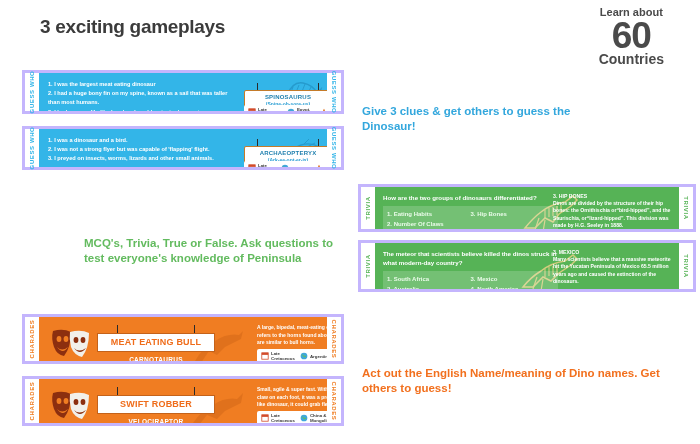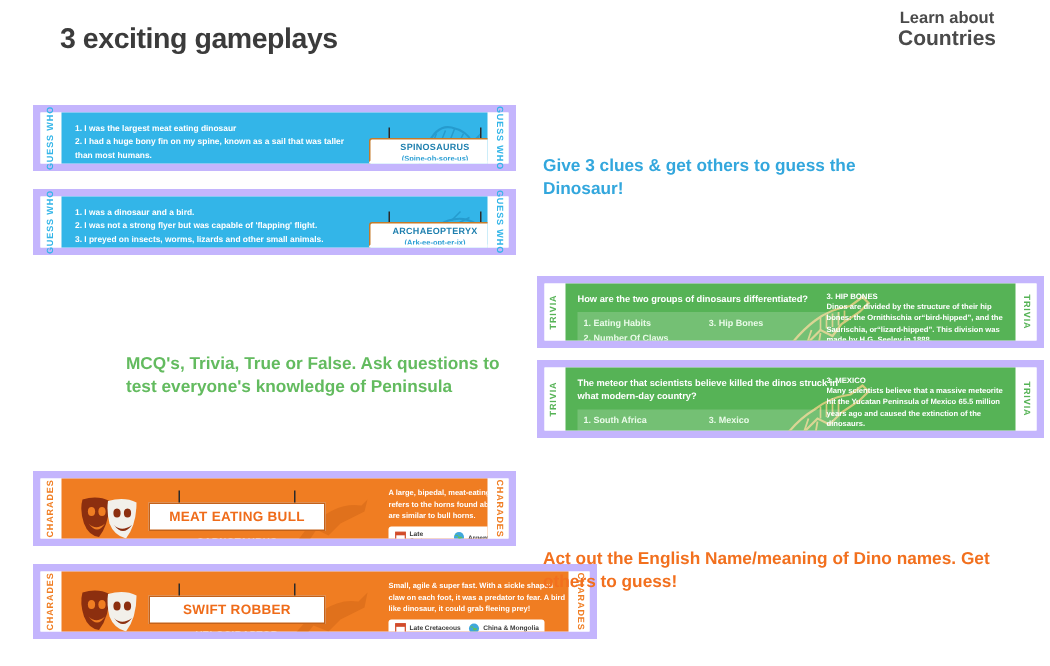--- a/index.html
+++ b/index.html
@@ -17,21 +17,21 @@
     letter-spacing:-.3px;
   }
   .learn-box{position:absolute;right:36px;top:6px;text-align:center;color:#4a4a4a;}
   .learn-top{font-size:11px;font-weight:bold;line-height:13px;}
   .learn-num{font-size:37px;font-weight:bold;line-height:34px;letter-spacing:-1px;color:#4a4a4a;}
   .learn-bot{font-size:14px;font-weight:bold;line-height:13px;}
 
   
   .card{
     position:absolute;background:#fff;
-    border:5px solid #c4b5fd;
+    border:3px solid #c4b5fd;
     box-sizing:border-box;display:flex;align-items:stretch;
   }
   .vtab{
     width:14px;flex:0 0 14px;display:flex;align-items:center;justify-content:center;
     background:#fff;
   }
   .vtab span{
     font-size:6px;font-weight:bold;letter-spacing:.6px;white-space:nowrap;
   }
   .vtab.left span{transform:rotate(-90deg);}
@@ -114,20 +114,21 @@
 </style>
 </head>
 <body>
 
 <div class="page">
 
   <div class="page-title">3 exciting gameplays</div>
 
   <div class="learn-box">
     <div class="learn-top">Learn about</div>
+    <div class="learn-num">60</div>
     <div class="learn-bot">Countries</div>
   </div>
 
   <div class="card blue" style="left:22px;top:70px;width:322px;height:44px;">
     <div class="vtab left">
       <span>GUESS WHO</span>
     </div>
     <div class="card-body">
       <svg class="dino-art" style="right:2px;top:2px;width:52px;height:40px;" viewBox="0 0 52 40">
         <path d="M8 34 L14 20 Q20 6 30 8 Q40 10 44 18 L48 14 L46 22 L40 24 L34 30 L28 26 L20 32 Z" fill="none" stroke="#1b86b8" stroke-width="1.4"></path>
@@ -336,21 +337,21 @@
           <div class="bt">Argentina</div>
         </div>
 
       </div>
     </div>
     <div class="vtab right">
       <span>CHARADES</span>
     </div>
   </div>
 
-  <div class="card orange" style="left:22px;top:376px;width:376px;height:50px;">
+  <div class="card orange" style="left:22px;top:376px;width:322px;height:50px;">
     <div class="vtab left">
       <span>CHARADES</span>
     </div>
     <div class="card-body">
       <svg class="dino-art" style="left:150px;top:4px;width:60px;height:44px;opacity:.35;" viewBox="0 0 60 44">
         <path d="M4 40 Q12 28 24 22 Q36 14 48 16 L54 10 L52 20 Q44 24 36 28 L28 36 L18 32 L10 42Z" fill="#c45d12"></path>
       </svg>
       <svg class="masks" viewBox="0 0 44 34">
         <path d="M4 4 Q14 1 22 5 Q22 20 15 29 Q8 28 5 20 Q2 11 4 4Z" fill="#8c2f0f"></path>
         <ellipse cx="10" cy="12" rx="2.4" ry="3" fill="#f07d22"></ellipse>

